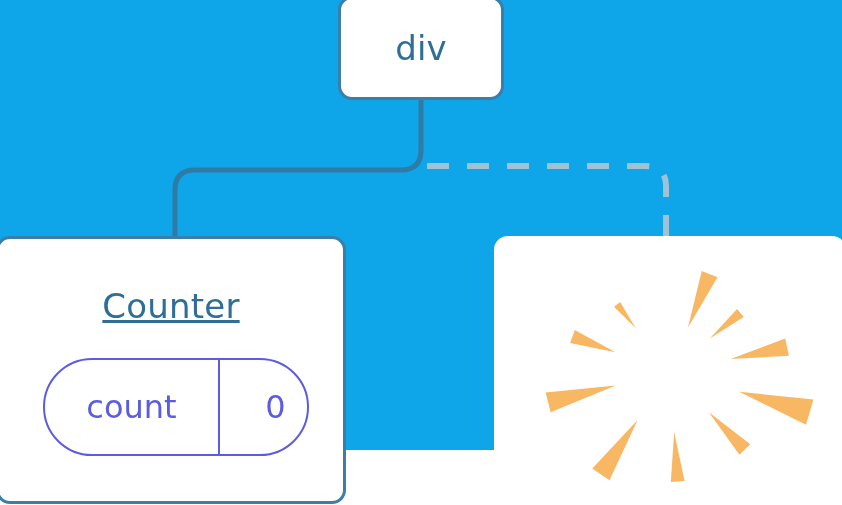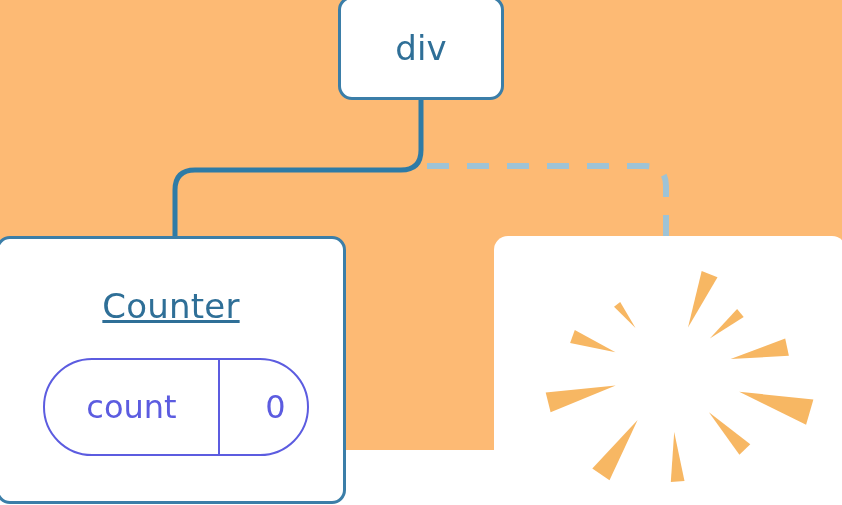--- a/index.html
+++ b/index.html
@@ -9,21 +9,21 @@
   body {
     width: 842px;
     height: 505px;
     overflow: hidden;
     font-family: "DejaVu Sans", sans-serif;
   }
   #stage {
     position: relative;
     width: 842px;
     height: 450px;
-    background: #fdba74;
+    background: #0ea5e9;
   }
   #connector-layer {
     position: absolute;
     left: 0;
     top: 0;
     width: 842px;
     height: 505px;
   }
 
   

